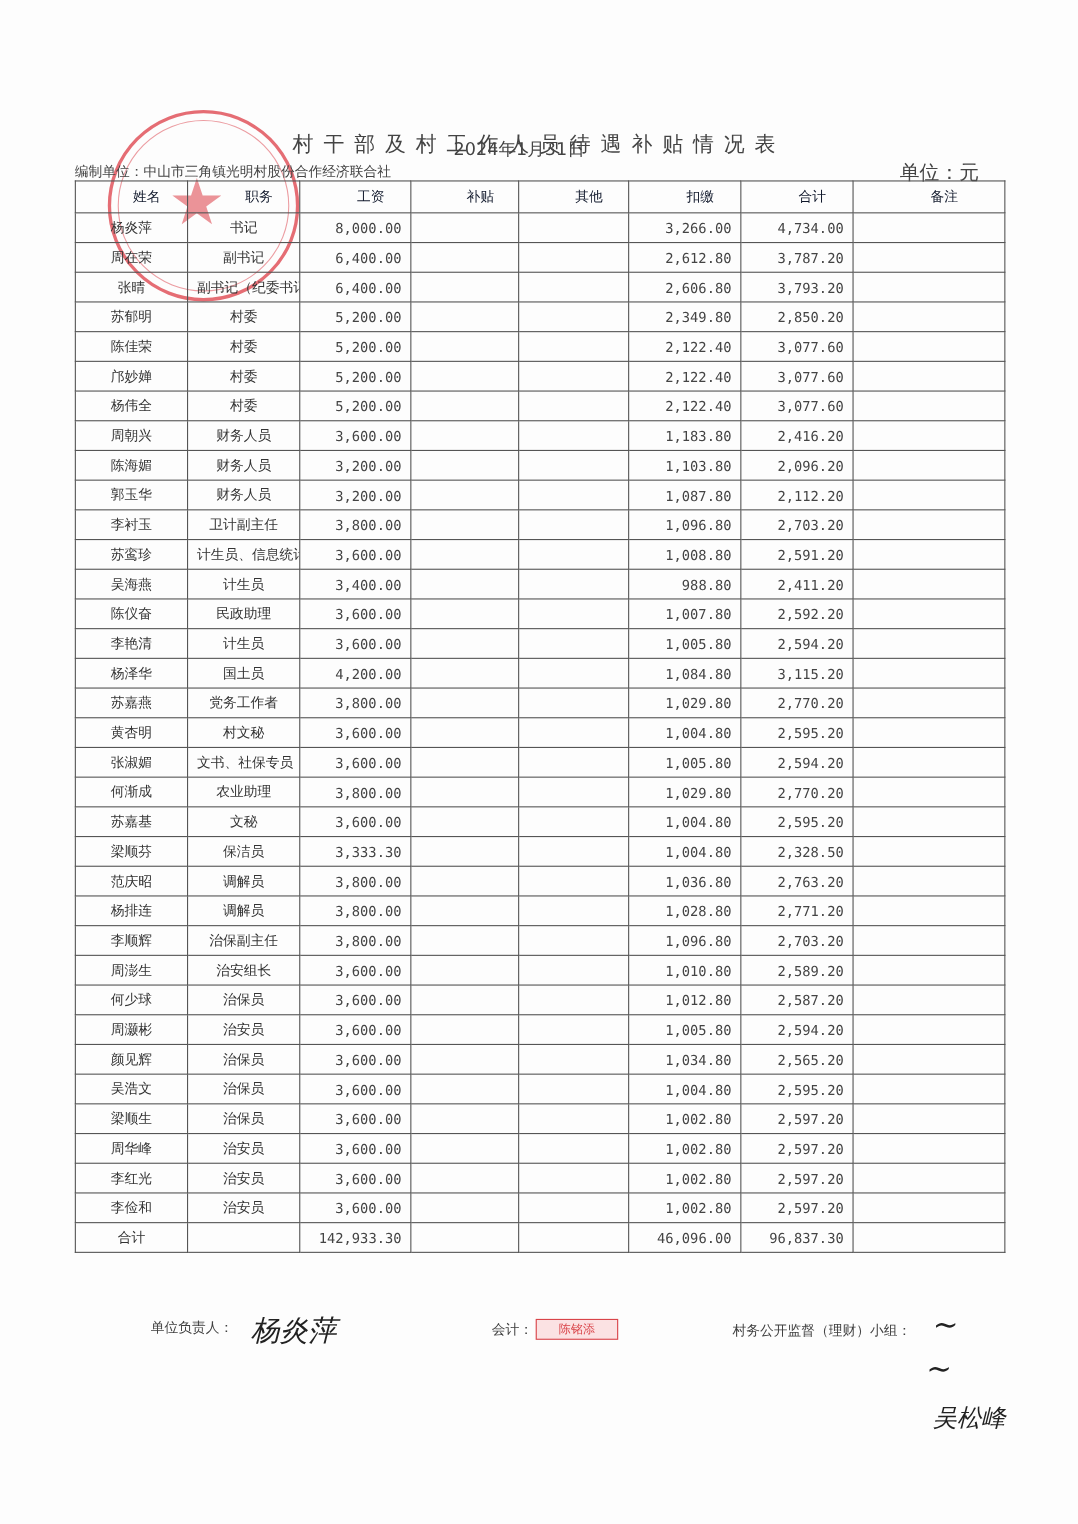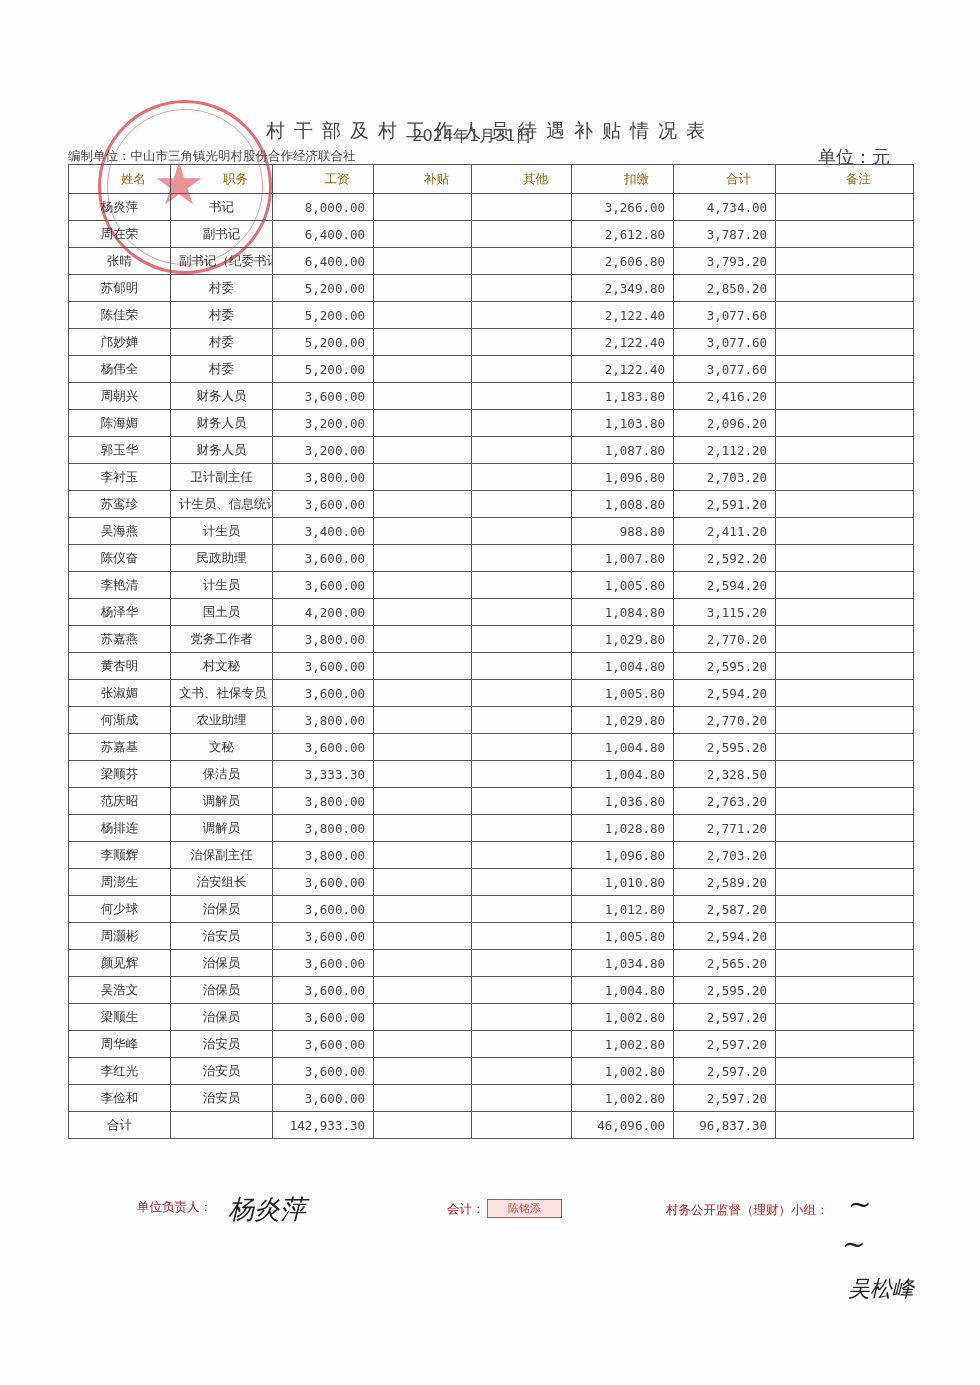--- a/index.html
+++ b/index.html
@@ -5,26 +5,26 @@
   html, body { margin:0; padding:0; }
   body { width:980px; height:1385px; background:#fdfdfd; position:relative; overflow:hidden;
          font-family:"DejaVu Sans", sans-serif; color:#333; }
   .title { position:absolute; top:86px; left:0; width:980px; text-align:center; font-size:19px;
            letter-spacing:9px; color:#444; font-family:"DejaVu Serif", serif;margin-top:32px; }
   .date { position:absolute; top:126px; left:0; width:944px; text-align:center; font-size:16px; color:#444; }
   .org { position:absolute; top:148px; left:68px; font-size:12.5px; color:#444; }
   .unit { position:absolute; top:145px; left:818px; font-size:18px; color:#444; }
   table.main { position:absolute; top:164px; left:68px; border-collapse:collapse; table-layout:fixed; width:845px; }
   table.main td, table.main th { border:1px solid #555; height:26px; padding:0 8px; font-weight:normal; font-size:12.5px; white-space:nowrap; overflow:hidden; }
-  table.main th { height:28px; color:#a16207;padding-left:36px; }
+  table.main th { height:28px; color:#0f172a;padding-left:36px; }
   td.name { text-align:center; font-size:13.5px; }
   td.role { text-align:center; font-size:9.5px; }
   td.num { text-align:right; font-family:"DejaVu Sans Mono", monospace; font-size:12.5px; color:#444; }
   td.c { text-align:center; }
-  .footer { position:absolute; font-size:12.5px; color:#b91c1c; }
+  .footer { position:absolute; font-size:12.5px; color:#404040; }
   .sig { position:absolute; font-family:"DejaVu Serif", serif; color:#222; font-style:italic; }
   .stamp-box { position:absolute; top:1199px; left:487px; border:1.5px solid #d9454a; color:#d9454a; font-size:11px; padding:1px 20px; background:#fbe2e3; }
   .seal { position:absolute; top:100px; left:98px; width:168px; height:168px; border:3px solid rgba(220,60,70,0.75); border-radius:50%; }
   .seal-inner { position:absolute; top:6px; left:6px; right:6px; bottom:6px; border:1px solid rgba(220,60,70,0.5); border-radius:50%; }
   .seal-star { position:absolute; top:52px; left:52px; font-size:58px; color:rgba(220,60,70,0.55); line-height:1; }
 </style>
 </head>
 <body>
 
 <div class="seal">

